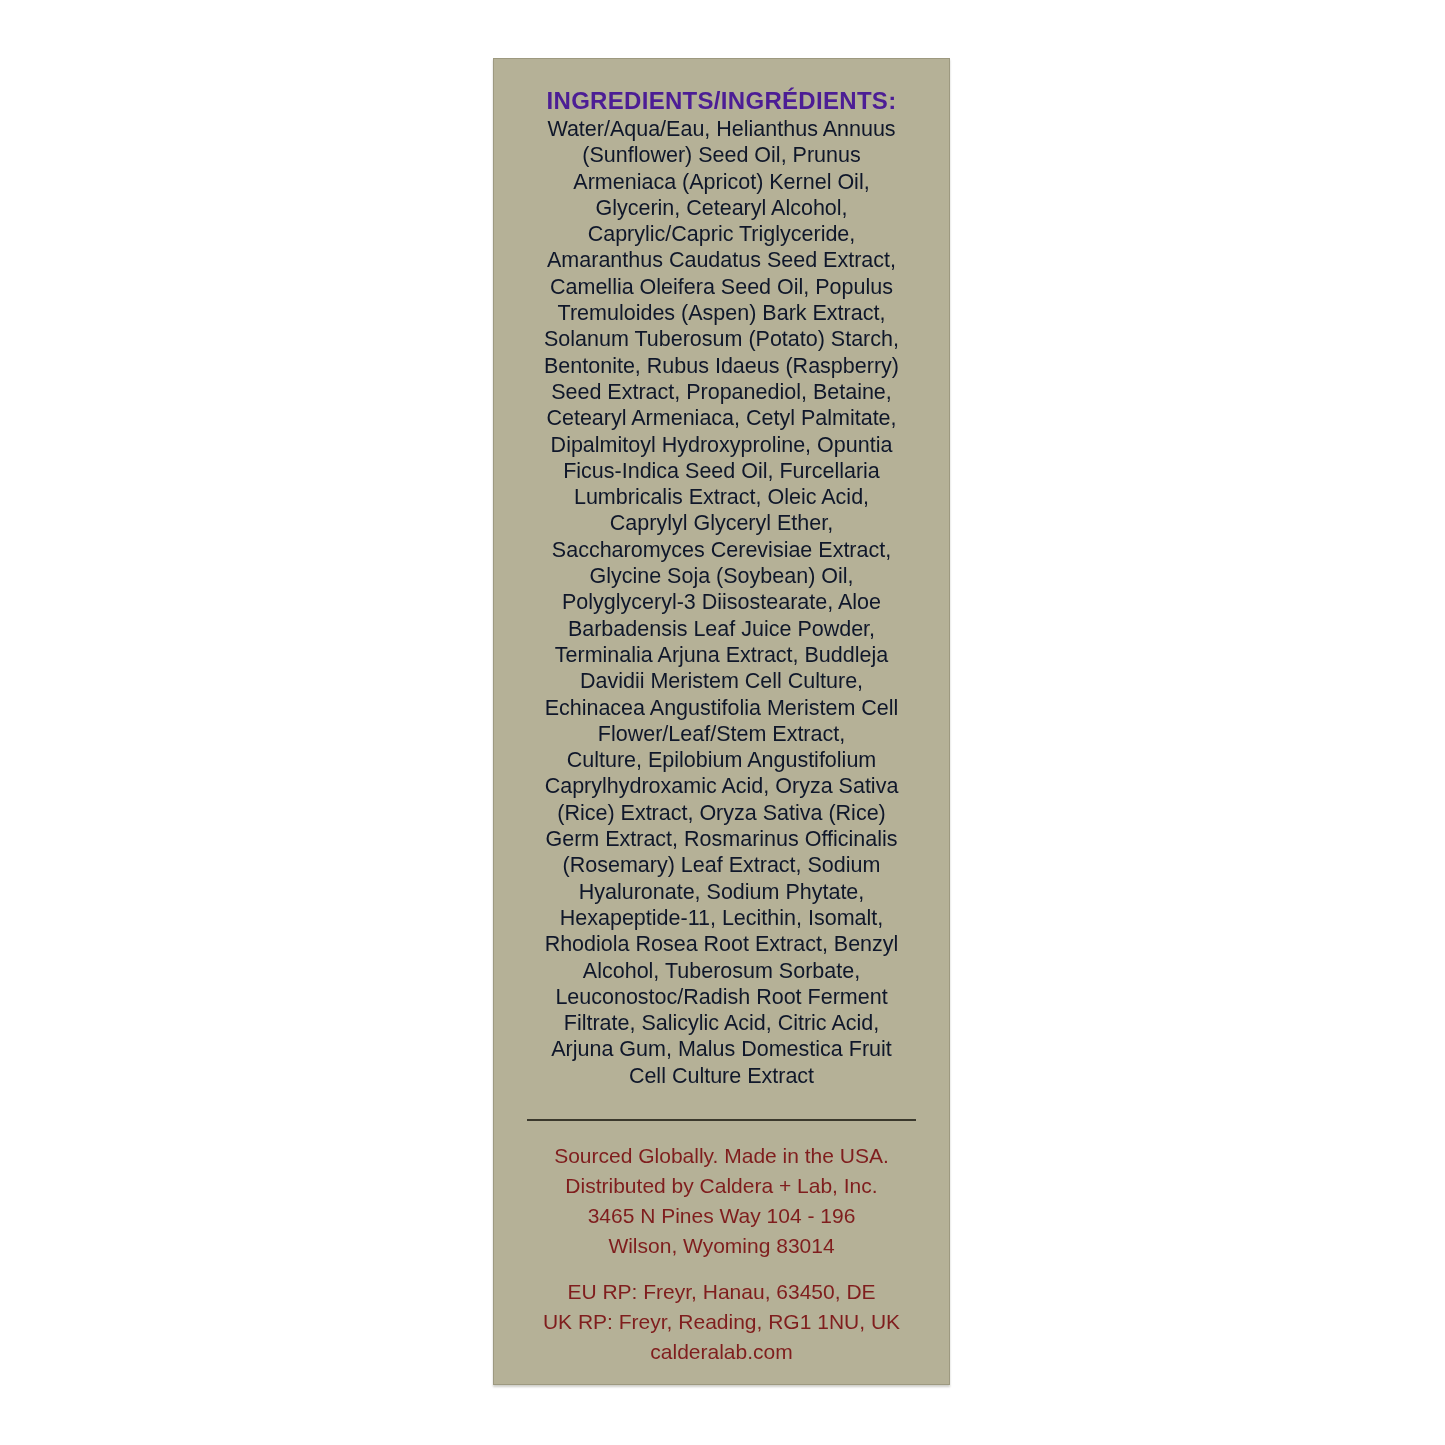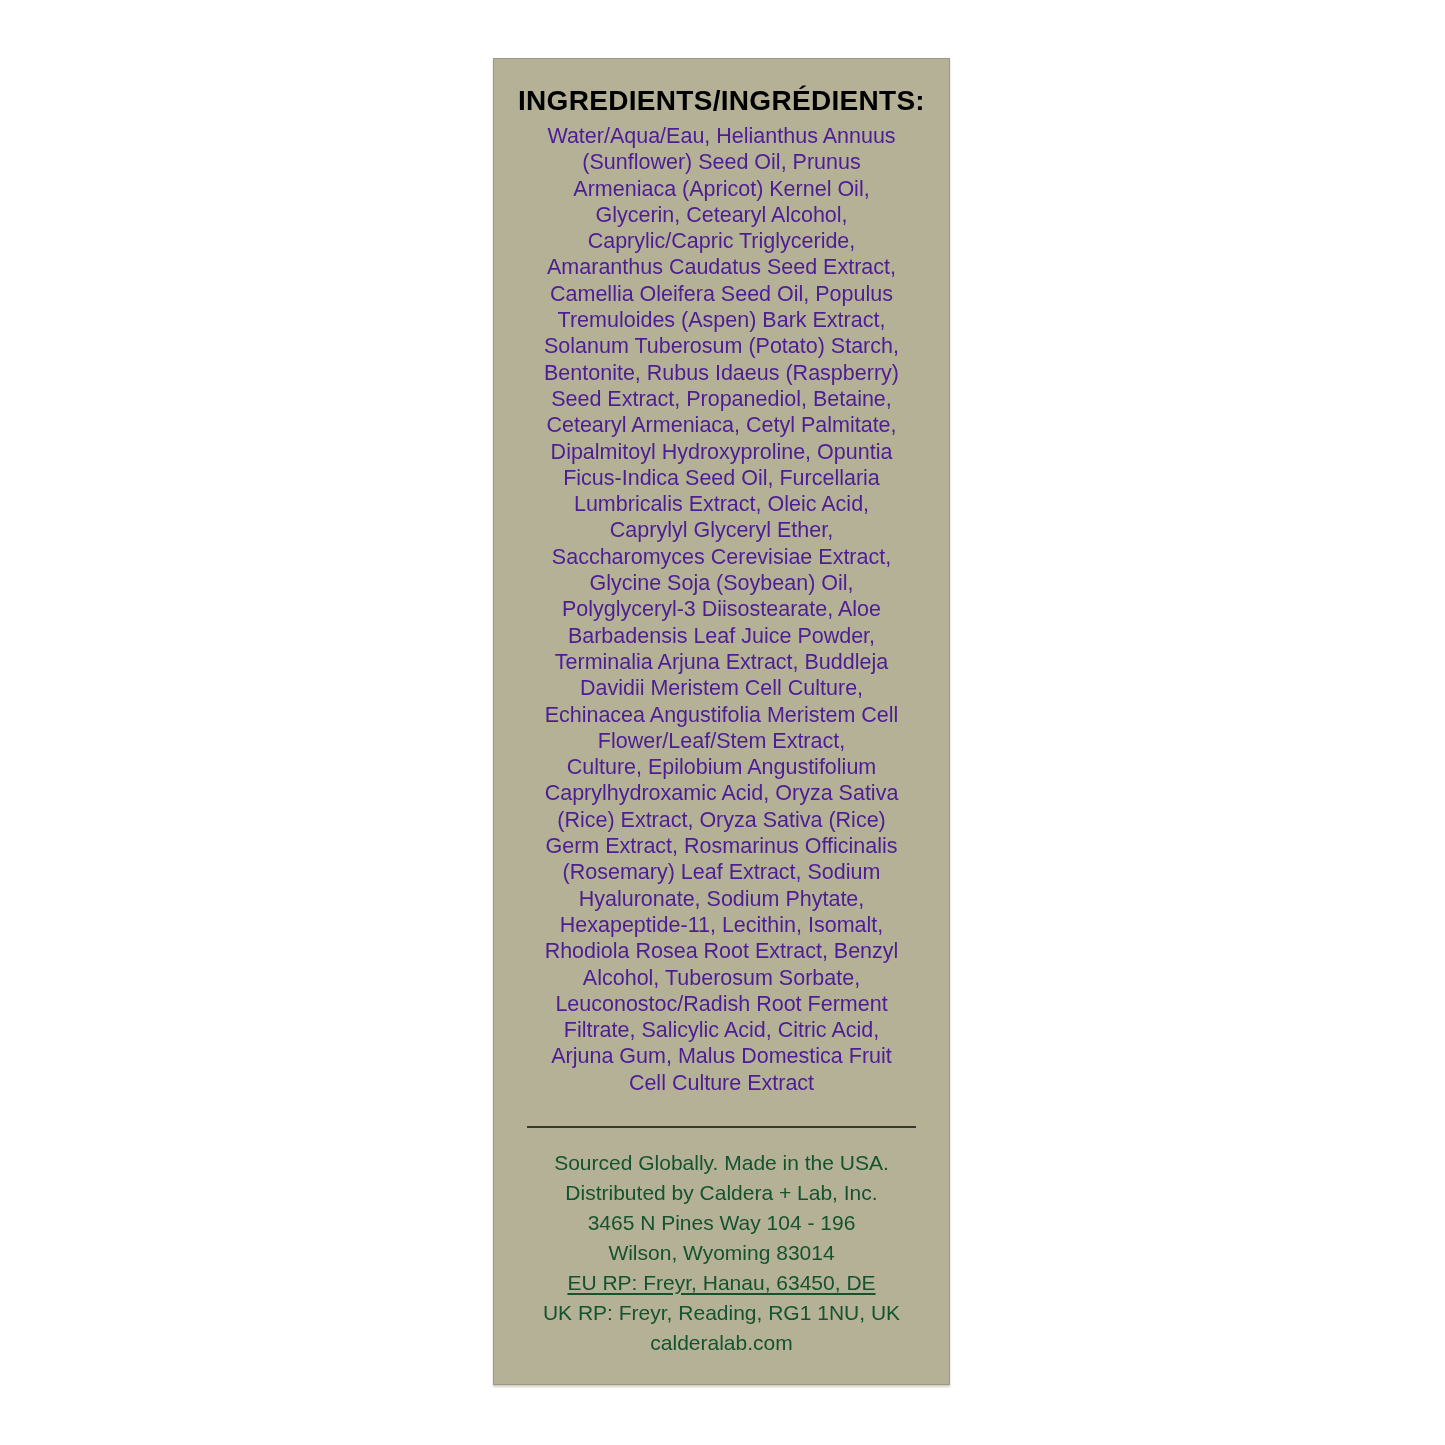--- a/index.html
+++ b/index.html
@@ -21,60 +21,60 @@
     height: 1327px;
     background: #b5b197;
     box-sizing: border-box;
     text-align: center;
     border: 1px solid rgba(96, 92, 70, 0.28);
     box-shadow: 0 2px 2px rgba(60, 58, 40, 0.25);
   }
 
   .heading {
     margin-top: 28px;
-    font-size: 28px;
+    font-size: 24px;
     line-height: 28px;
     font-weight: 700;
     letter-spacing: 0.3px;
-    color: #000000;
+    color: #4c1d95;
   }
 
   .ingredients {
-    margin-top: 8px;
+    margin-top: 1px;
     font-size: 21.5px;
     line-height: 26.3px;
-    color: #4c1d95;
+    color: #0f172a;
   }
 
   .ing-line {
     white-space: nowrap;
   }
 
   .divider {
     width: 389px;
     margin: 30px auto 0 auto;
     border: 0;
     border-top: 2px solid #3a382c;
     height: 0;
   }
 
   .footer {
     margin-top: 20px;
     font-size: 21px;
     line-height: 30px;
-    color: #14532d;
+    color: #7f1d1d;
   }
 
   .footer-line {
     white-space: nowrap;
   }
 
   .footer-line.u {
-    text-decoration: underline;
     text-underline-offset: 3px;
+    margin-top: 16px;
   }
 </style>
 </head>
 <body>
 
 <div class="panel">
 
   <div class="heading">INGREDIENTS/INGRÉDIENTS:</div>
 
   <div class="ingredients">

